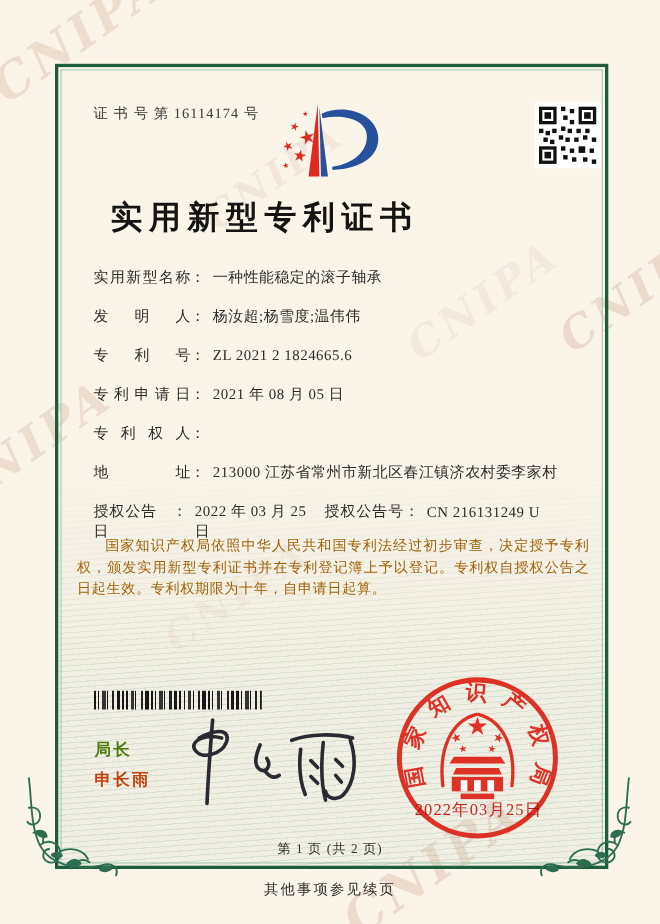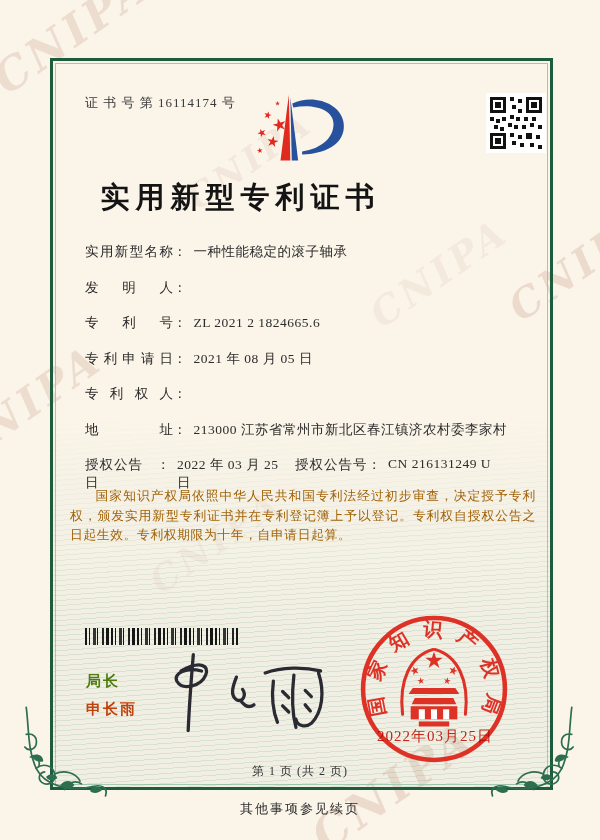--- a/index.html
+++ b/index.html
@@ -64,21 +64,21 @@
   .frow{display:flex;align-items:baseline;height:22px;margin-bottom:13.5px;
     font-size:13.5px;color:#2c2c2c;}
   .flabel{
     display:inline-block;width:88px;
     text-align:justify;text-align-last:justify;
   }
   .fcolon{margin-right:7px;}
   .fvalue{letter-spacing:0.5px;}
   .grant{display:flex;align-items:baseline;height:22px;font-size:13.5px;color:#2c2c2c;}
   .grant .g1{width:210px;display:flex;align-items:baseline;}
-  .grant .g2{display:flex;align-items:flex-start;}
+  .grant .g2{display:flex;align-items:flex-end;}
   .glabel{letter-spacing:1px;}
 
   .paras{
     position:absolute;left:70px;top:487px;width:466px;
     font-size:12.8px;line-height:19.5px;color:#a16207;
     text-align:justify;letter-spacing:0.6px;
   }
   .paras p{margin:0 0 3px 0;text-indent:2em;}
 
   .barcode{
@@ -210,20 +210,21 @@
 
     <div class="fields">
       <div class="frow">
         <span class="flabel">实用新型名称</span>
           <span class="fcolon">：</span>
           <span class="fvalue">一种性能稳定的滚子轴承</span>
       </div>
       <div class="frow">
         <span class="flabel">发明人</span>
           <span class="fcolon">：</span>
+          <span class="fvalue">杨汝超;杨雪度;温伟伟</span>
       </div>
       <div class="frow">
         <span class="flabel">专利号</span>
           <span class="fcolon">：</span>
           <span class="fvalue">ZL 2021 2 1824665.6</span>
       </div>
       <div class="frow">
         <span class="flabel">专利申请日</span>
           <span class="fcolon">：</span>
           <span class="fvalue">2021 年 08 月 05 日</span>

